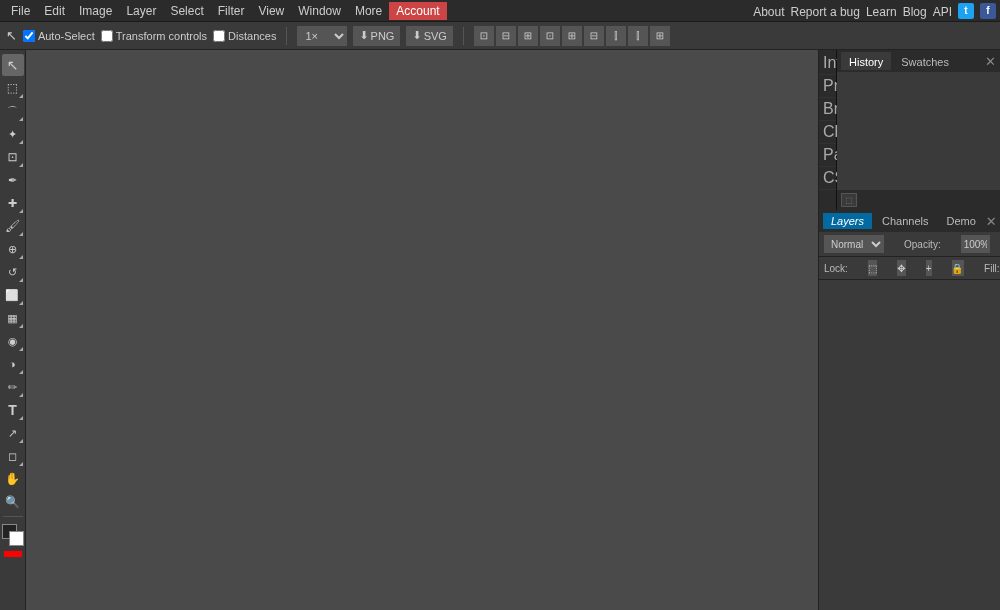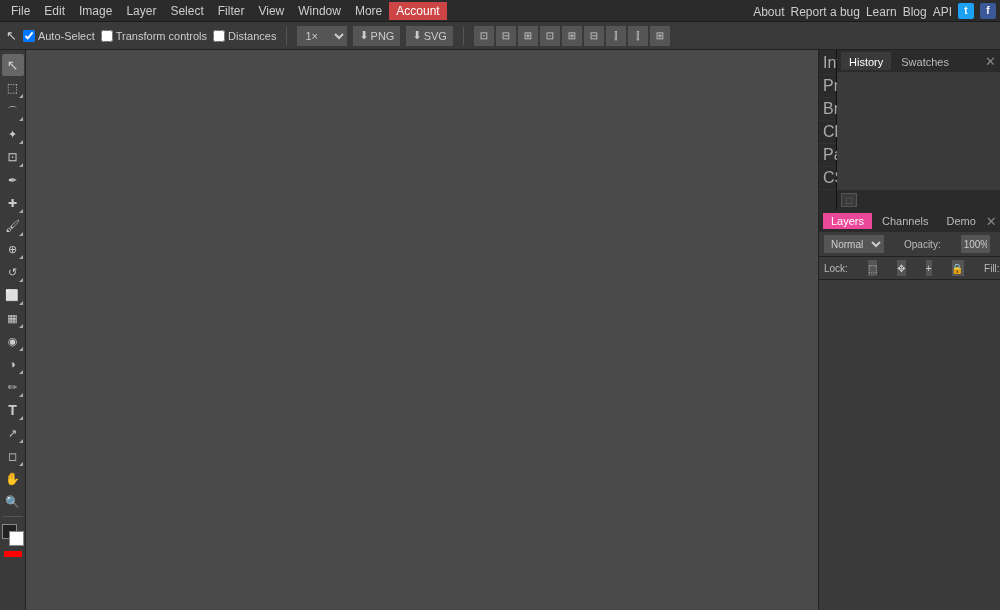--- a/index.html
+++ b/index.html
@@ -327,21 +327,21 @@
       align-items: center;
       padding: 0 4px;
       gap: 2px;
     }
     .layers-tab {
       padding: 2px 8px;
       font-size: 11px;
       cursor: pointer;
       color: #bbb;
     }
-    .layers-tab.active { color: #fff; background: #ec4899; }
+    .layers-tab.active { color: #fff; background: #0369a1; font-style: italic; }
 
     .layers-options {
       display: flex;
       align-items: center;
       padding: 3px 5px;
       gap: 20px;
       background: #3a3a3a;
       border-bottom: 1px solid #222;
     }
     .layers-opt-select {

